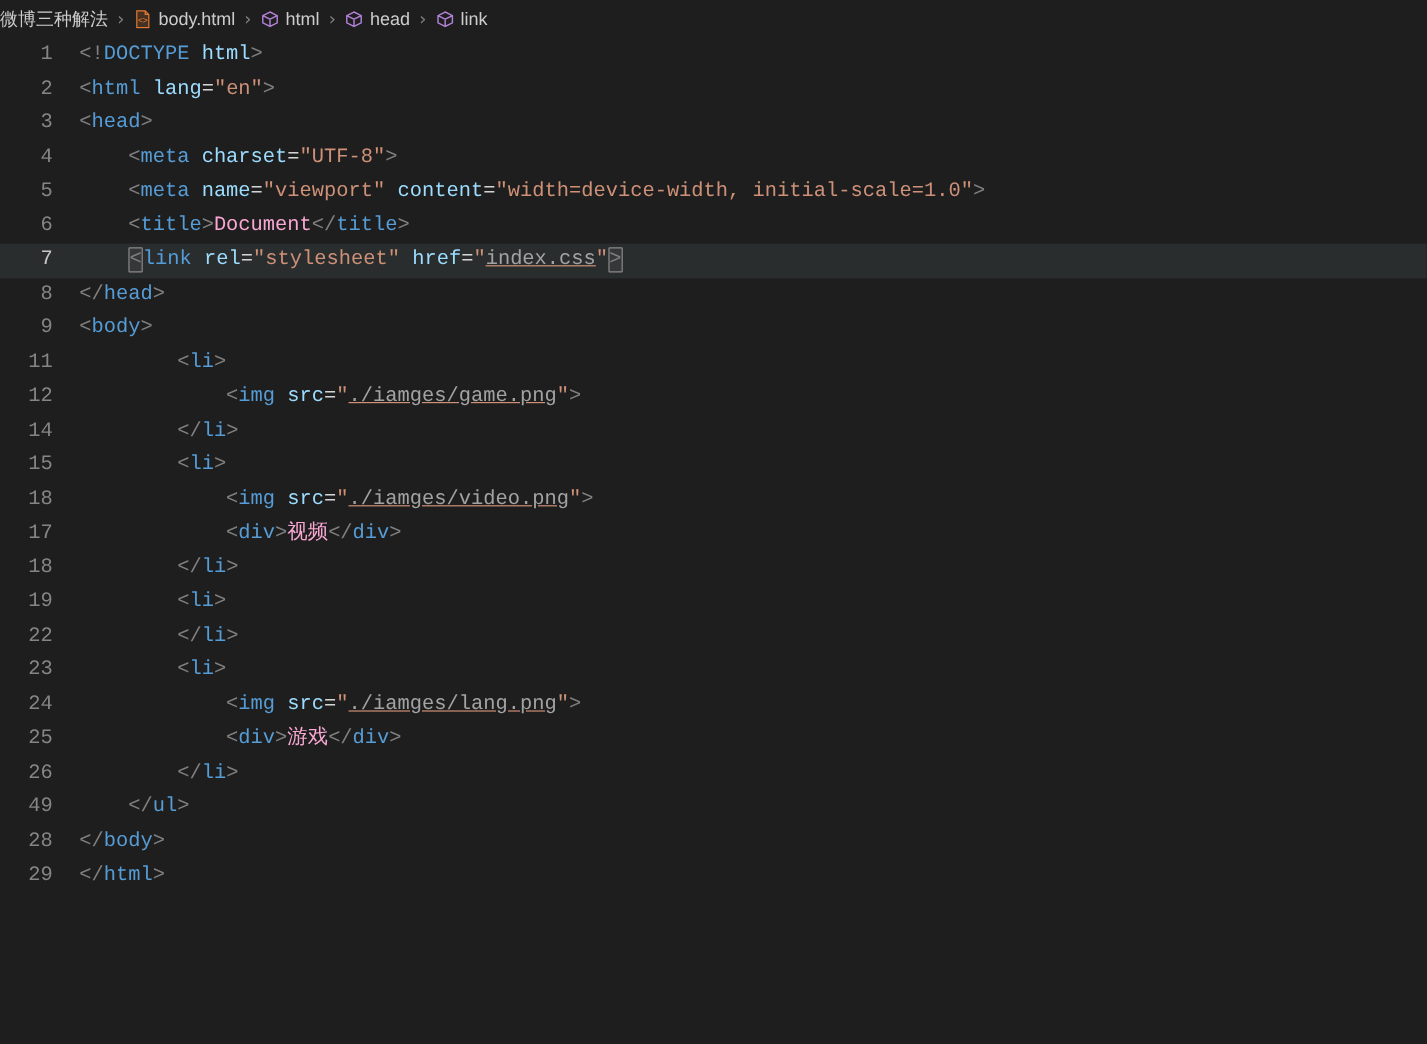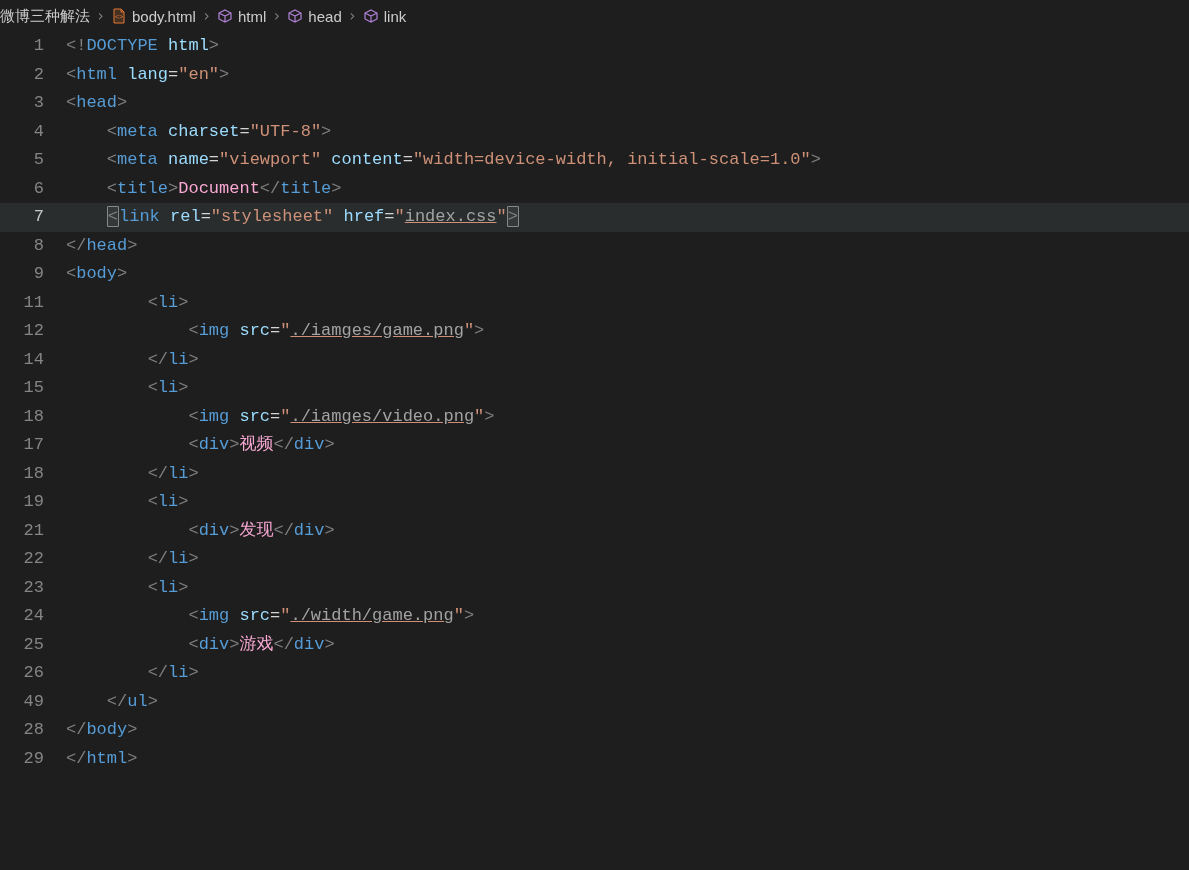--- a/index.html
+++ b/index.html
@@ -189,34 +189,30 @@
     </div>
   <div class="line">
       <span class="gutter">18</span>
       <span class="code">        <span class="br">&lt;/</span><span class="tag">li</span><span class="br">&gt;</span></span>
     </div>
   <div class="line">
       <span class="gutter">19</span>
       <span class="code">        <span class="br">&lt;</span><span class="tag">li</span><span class="br">&gt;</span></span>
     </div>
   <div class="line">
-      <span class="gutter">21</span>
-      <span class="code">            <span class="br">&lt;</span><span class="tag">div</span><span class="br">&gt;</span><span class="txt">发现</span><span class="br">&lt;/</span><span class="tag">div</span><span class="br">&gt;</span></span>
-    </div>
-  <div class="line">
       <span class="gutter">22</span>
       <span class="code">        <span class="br">&lt;/</span><span class="tag">li</span><span class="br">&gt;</span></span>
     </div>
   <div class="line">
       <span class="gutter">23</span>
       <span class="code">        <span class="br">&lt;</span><span class="tag">li</span><span class="br">&gt;</span></span>
     </div>
   <div class="line">
       <span class="gutter">24</span>
-      <span class="code">            <span class="br">&lt;</span><span class="tag">img</span> <span class="attr">src</span><span class="eq">=</span><span class="str">"<span class="link-str">./width/game.png</span>"</span><span class="br">&gt;</span></span>
+      <span class="code">            <span class="br">&lt;</span><span class="tag">img</span> <span class="attr">src</span><span class="eq">=</span><span class="str">"<span class="link-str">./iamges/lang.png</span>"</span><span class="br">&gt;</span></span>
     </div>
   <div class="line">
       <span class="gutter">25</span>
       <span class="code">            <span class="br">&lt;</span><span class="tag">div</span><span class="br">&gt;</span><span class="txt">游戏</span><span class="br">&lt;/</span><span class="tag">div</span><span class="br">&gt;</span></span>
     </div>
   <div class="line">
       <span class="gutter">26</span>
       <span class="code">        <span class="br">&lt;/</span><span class="tag">li</span><span class="br">&gt;</span></span>
     </div>
   <div class="line">

